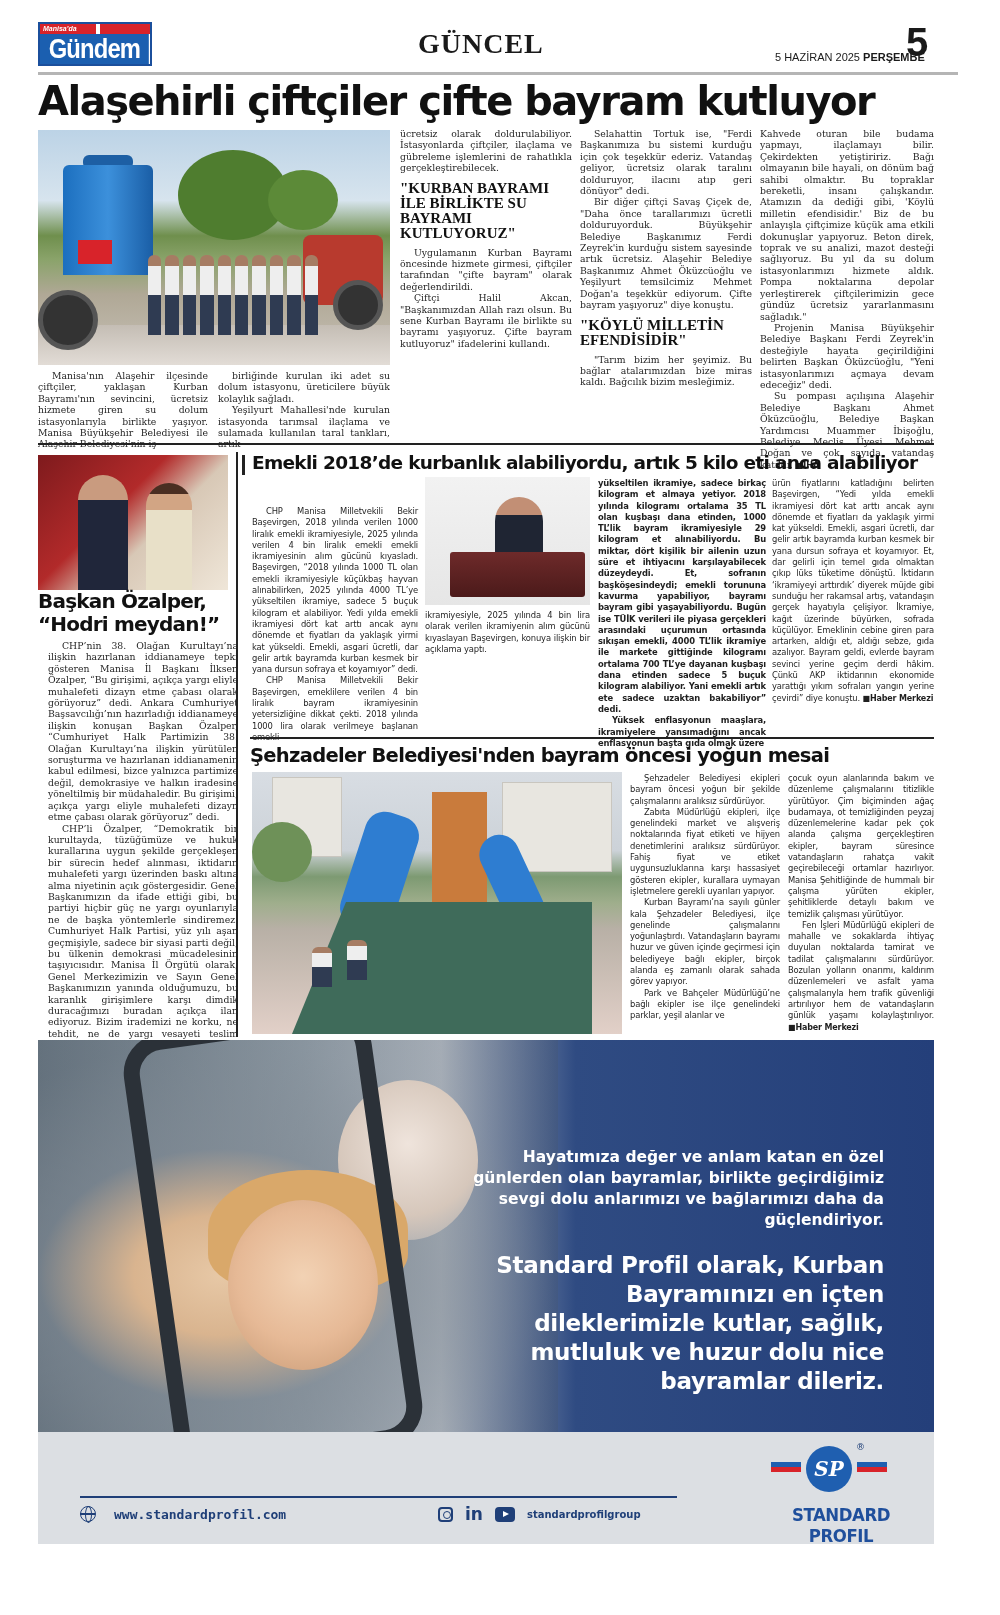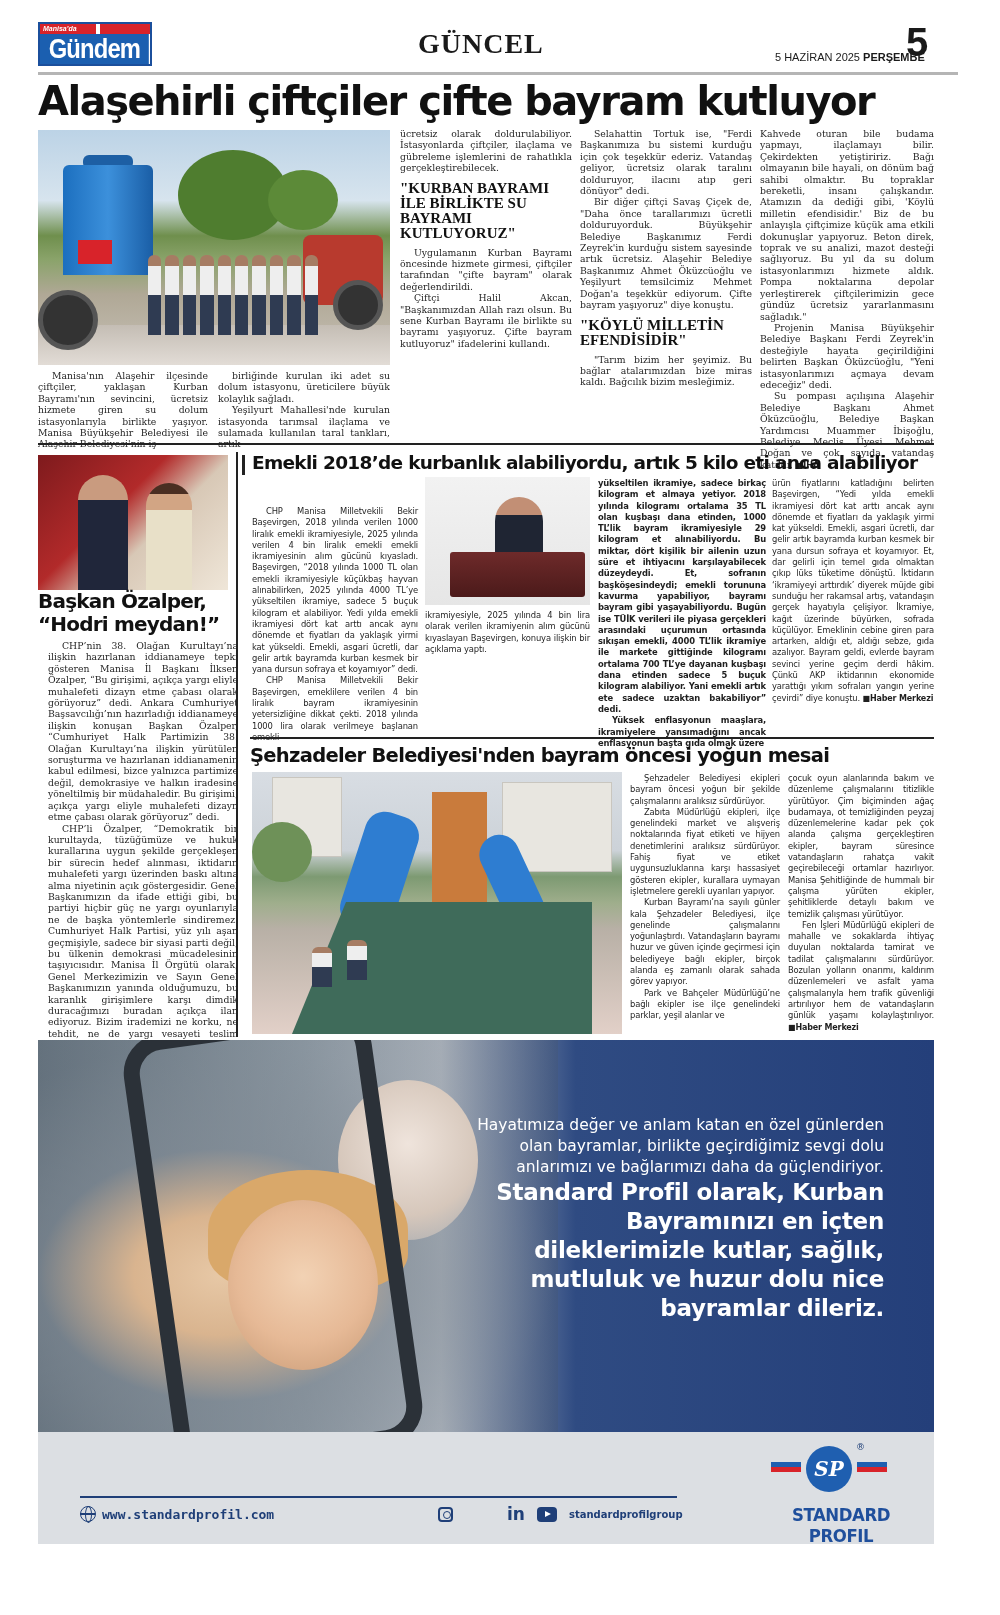--- a/index.html
+++ b/index.html
@@ -65,34 +65,34 @@
   .building { position: absolute; background: #e8e6e0; border: 1px solid #c9c6bf; }
 
   
   .ad { position: absolute; left: 38px; top: 1040px; width: 896px; height: 392px; background: linear-gradient(90deg, #6c7a86 0%, #9aa6b0 30%, #bcc3cc 45%, #2f4b82 60%, #243f7a 100%); overflow: hidden; }
   .ad-window { position: absolute; left: 0; top: 0; width: 520px; height: 392px; background: radial-gradient(ellipse at 35% 60%, #e7c8a6 0%, #d9b48f 18%, rgba(120,130,140,0.6) 38%, rgba(70,80,90,0.2) 70%); }
   .ad-frame { position: absolute; left: 110px; top: -20px; width: 250px; height: 440px; border: 16px solid #2b3138; border-radius: 40px; transform: rotate(-8deg); }
   .ad-face { position: absolute; left: 190px; top: 160px; width: 150px; height: 170px; border-radius: 50%; background: radial-gradient(circle at 50% 45%, #f2d2b4 0%, #e6b996 55%, #c89a75 100%); }
   .ad-hair { position: absolute; left: 170px; top: 130px; width: 200px; height: 120px; border-radius: 50% 50% 30% 30%; background: #d9a86a; }
   .ad-adult { position: absolute; left: 300px; top: 40px; width: 140px; height: 160px; border-radius: 50%; background: radial-gradient(circle at 50% 40%, #efe4dc 0%, #d6c7bb 60%, rgba(200,200,200,0.3) 100%); }
   .ad-copy { position: absolute; right: 50px; top: 75px; width: 420px; text-align: right; color: #ffffff; font-family: "DejaVu Sans", sans-serif; }
-  .ad-copy .lead { font-size: 15.5px; line-height: 21px; font-weight: 400; }
-  .ad-copy .main { font-size: 23px; line-height: 29px; font-weight: 900; margin-top: 0; letter-spacing: -0.3px; }
+  .ad-copy .lead { font-size: 15.5px; line-height: 21px; font-weight: 700; margin-top: 32px; }
+  .ad-copy .main { font-size: 23px; line-height: 29px; font-weight: 900; margin-top: 20px; letter-spacing: -0.3px; }
 
   .ad-footer { position: absolute; left: 38px; top: 1432px; width: 896px; height: 112px; background: #dcdfe3; }
   .countries { position: absolute; left: 42px; top: 48px; font: bold 10px "DejaVu Sans", sans-serif; color: #1f3f78; letter-spacing: 0.2px; }
   .countries-rule { position: absolute; left: 42px; top: 64px; width: 597px; height: 2px; background: #1f3f78; }
-  .web { position: absolute; left: 42px; top: 74px; font: bold 13px "DejaVu Sans Mono", monospace; color: #1f3f78; display: flex; align-items: center; gap: 6px; }
+  .web { position: absolute; left: 42px; top: 74px; font: bold 13px "DejaVu Sans Mono", monospace; color: #1f3f78; display: flex; align-items: center; gap: 18px; }
   .globe-icon { width: 16px; height: 16px; border: 1.5px solid #1f3f78; border-radius: 50%; position: relative; }
   .globe-icon::before { content: ""; position: absolute; left: 4px; top: -1px; width: 5px; height: 15px; border: 1.5px solid #1f3f78; border-radius: 50%; }
   .globe-icon::after { content: ""; position: absolute; left: -1px; top: 6px; width: 15px; height: 1.5px; background: #1f3f78; }
   .social { position: absolute; left: 400px; top: 74px; display: flex; align-items: center; gap: 12px; color: #1f3f78; }
   .ig-icon { width: 15px; height: 15px; border: 2px solid #1f3f78; border-radius: 4px; position: relative; }
   .ig-icon::after { content: ""; position: absolute; left: 2.5px; top: 2.5px; width: 6px; height: 6px; border: 1.5px solid #1f3f78; border-radius: 50%; }
-  .in-icon { font: bold 17px "DejaVu Sans", sans-serif; color: #1f3f78; line-height: 16px; margin-left: 42px; }
+  .in-icon { font: bold 17px "DejaVu Sans", sans-serif; color: #1f3f78; line-height: 16px; }
   .yt-icon { width: 20px; height: 15px; background: #1f3f78; border-radius: 4px; position: relative; }
   .yt-icon::after { content: ""; position: absolute; left: 8px; top: 4px; border-left: 6px solid #fff; border-top: 3.5px solid transparent; border-bottom: 3.5px solid transparent; }
   .social-handle { font: bold 10px "DejaVu Sans", sans-serif; color: #1f3f78; }
   .brand { position: absolute; left: 718px; top: 14px; width: 170px; height: 90px; }
   .brand-mark { position: absolute; left: 50px; top: 0; width: 46px; height: 46px; border-radius: 50%; background: #1f5fb0; color: #fff; font: bold italic 20px "DejaVu Serif", serif; text-align: center; line-height: 46px; }
   .brand-bar { position: absolute; top: 16px; width: 30px; height: 10px; background: linear-gradient(180deg, #1f5fb0 0 50%, #d8232a 50%); }
   .brand-reg { position: absolute; left: 100px; top: -4px; font: 9px "DejaVu Sans", sans-serif; color: #1f3f78; }
   .brand-name { position: absolute; left: 0; top: 58px; width: 170px; text-align: center; font: bold 18px "DejaVu Sans", sans-serif; color: #1f4f9c; letter-spacing: -0.5px; transform: scaleX(0.92); }
 </style>
 </head>

